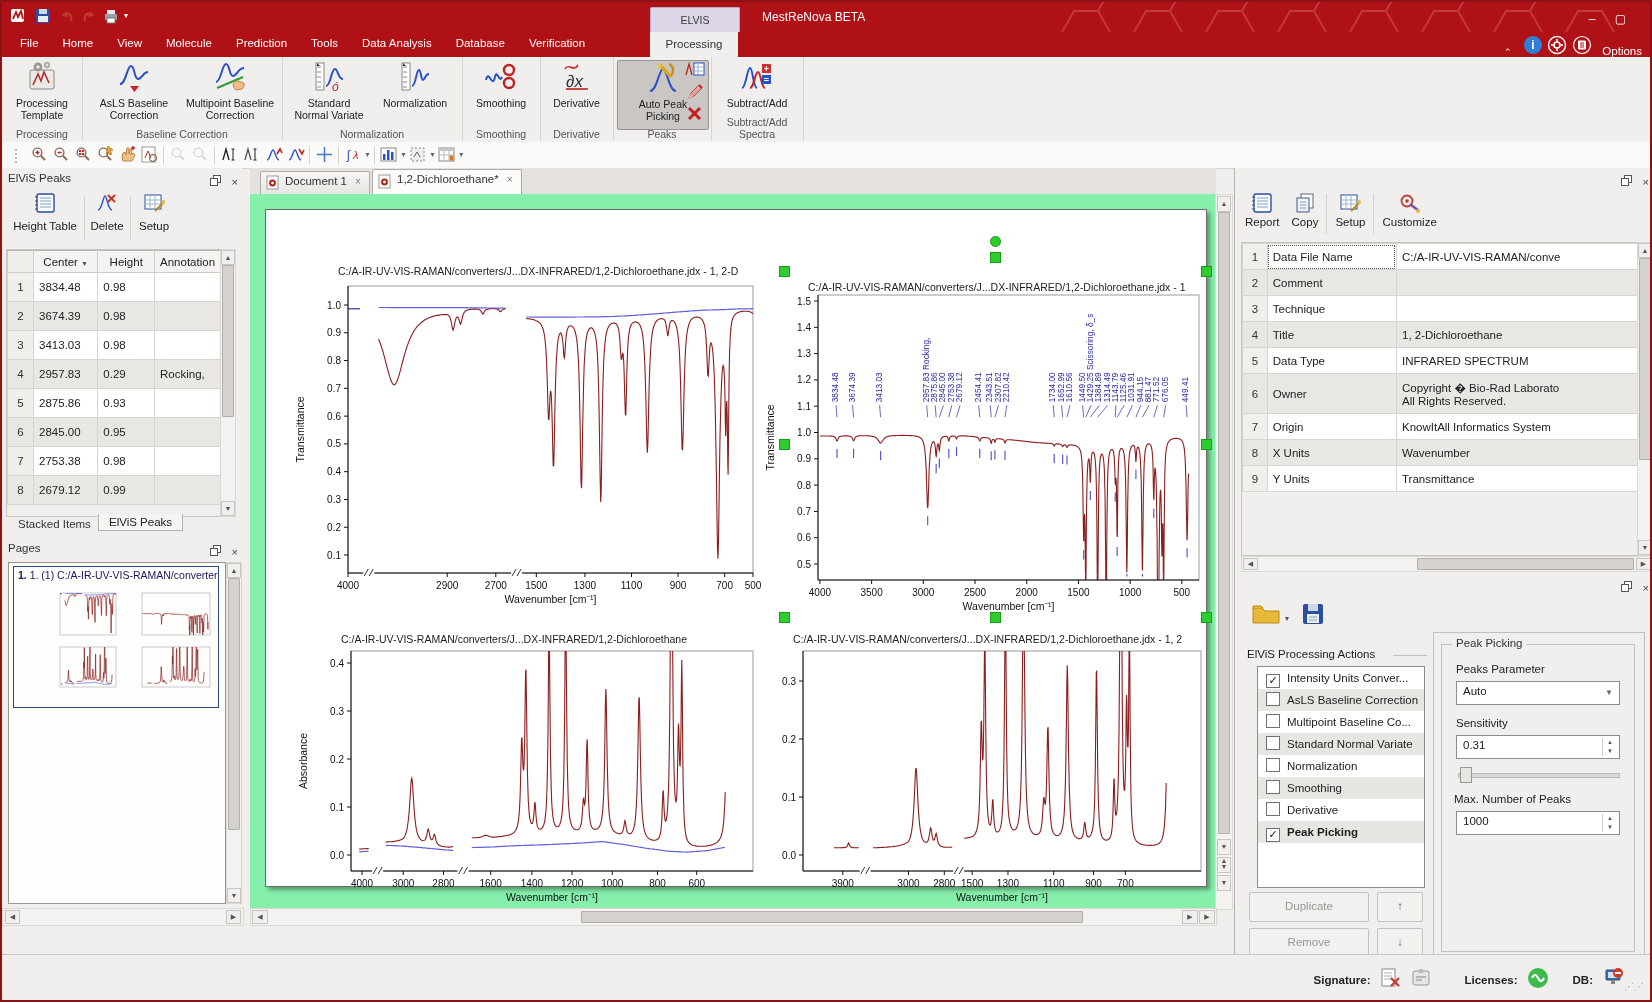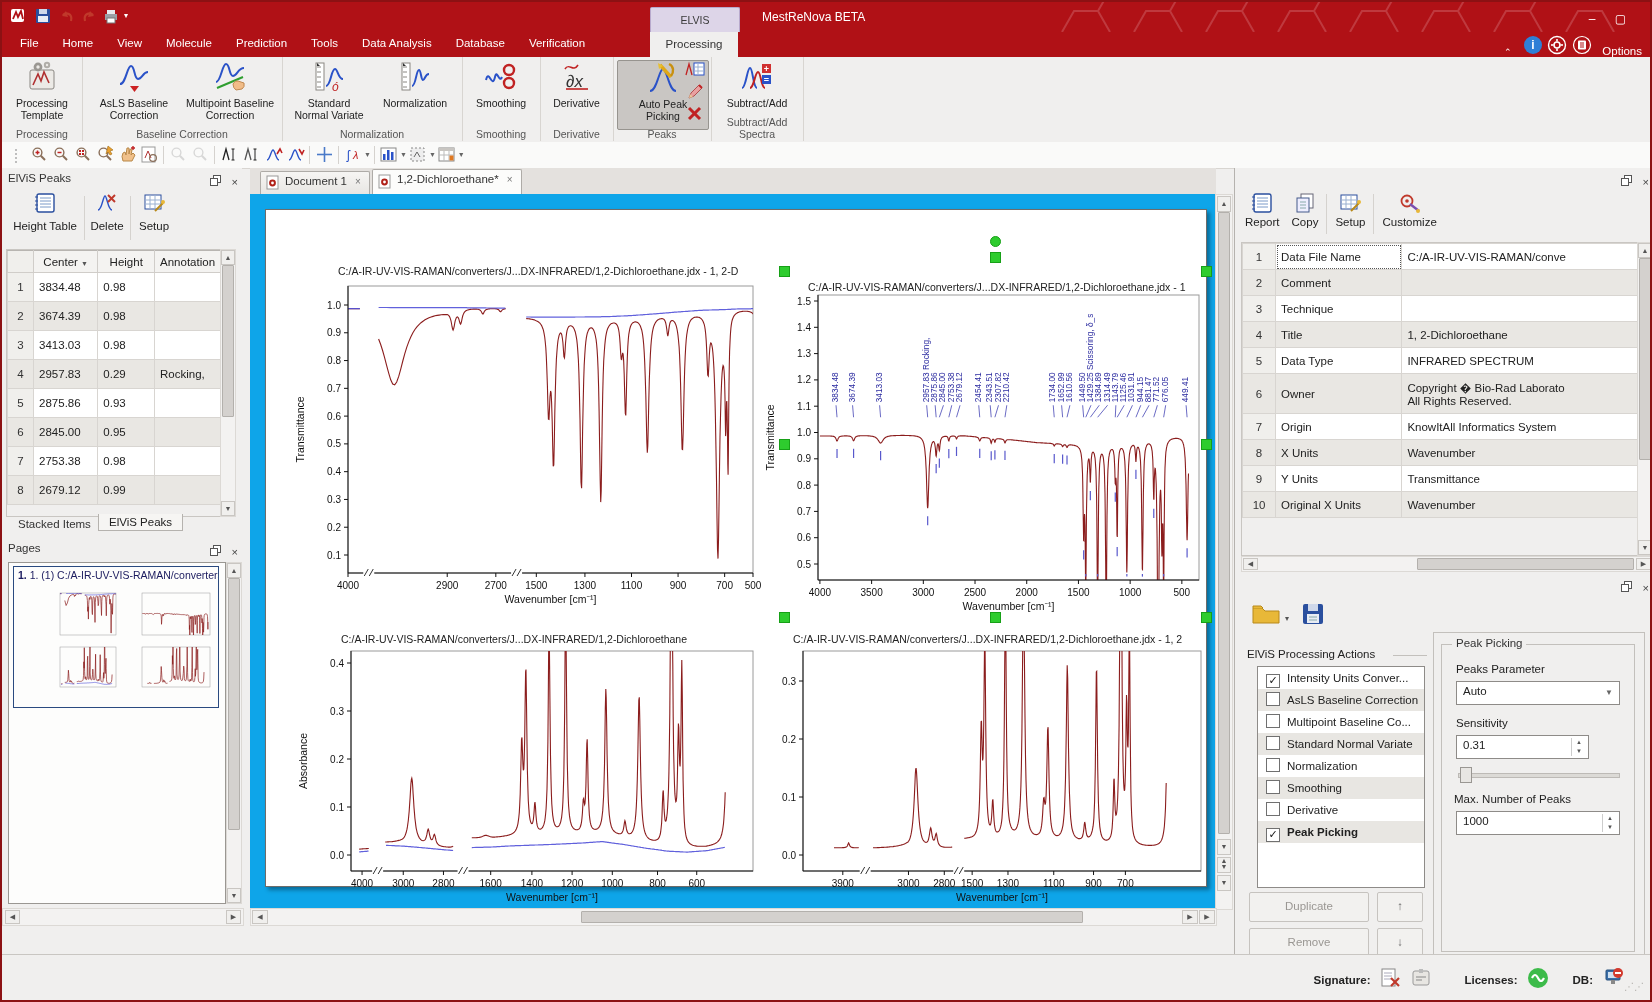--- a/index.html
+++ b/index.html
@@ -39,21 +39,21 @@
   
   .sb{background:#f3f2f1;border:1px solid #dcd9d5;}
   .sb .arr{position:absolute;background:#f0efed;border:1px solid #c9c6c2;color:#555;font-size:7px;text-align:center;line-height:13px;}
   .sb .thumb{position:absolute;background:#d4d1ce;border:1px solid #b3b0ac;border-radius:1px;}
   
   .doctab{position:absolute;border:1px solid #aeaba7;border-bottom:none;background:linear-gradient(#f6f5f3,#e8e6e3);
           font-size:11.5px;color:#333;padding:3px 8px 3px 24px;border-radius:2px 2px 0 0;}
   .doctab.active{background:#fcfcfb;}
   .doctab .x{color:#777;margin-left:8px;font-size:10px;}
   
-  #canvas{background:#0ea5e9;overflow:hidden;}
+  #canvas{background:#86efac;overflow:hidden;}
   #page{background:#fff;border:1px solid #6e6c6a;box-shadow:3px 3px 4px rgba(0,0,0,.35);}
   .chart{position:absolute;}
   .chart-title{position:absolute;font-size:10.5px;color:#222;white-space:nowrap;overflow:hidden;}
   svg text{font-family:"Liberation Sans",sans-serif;}
   .handle{position:absolute;width:9px;height:9px;background:#2ecc2e;border:1px solid #17a017;}
   .handle.circ{border-radius:50%;}
   
   .ptool-item{display:inline-block;text-align:center;font-size:11.5px;color:#222;margin:0 6px;vertical-align:top;}
   .groupbox{position:absolute;border:1px solid #c3c0bc;}
   .groupbox .legend{position:absolute;top:-8px;left:10px;background:#f0efee;padding:0 4px;font-size:11.5px;color:#333;}
@@ -1025,25 +1025,20 @@
             <tr style="height:26px" class="alt">
               <td class="idx">8</td>
               <td style="max-width:186px">X Units</td>
               <td style="max-width:180px;white-space:nowrap">Wavenumber</td>
             </tr>
             <tr style="height:26px" class="">
               <td class="idx">9</td>
               <td style="max-width:186px">Y Units</td>
               <td style="max-width:180px;white-space:nowrap">Transmittance</td>
             </tr>
-            <tr style="height:26px" class="alt">
-              <td class="idx">10</td>
-              <td style="max-width:186px">Original X Units</td>
-              <td style="max-width:180px;white-space:nowrap">Wavenumber</td>
-            </tr>
           </tbody>
         </table>
       </div>
     <div class="abs sb" style="left:402px;top:74px;width:14px;height:312px">
       <div class="arr" style="left:0;top:0;width:12px;height:13px">▲</div>
       <div class="thumb" style="left:1px;top:15px;width:10px;height:200px"></div>
       <div class="arr" style="left:0;bottom:0;width:12px;height:13px">▼</div>
     </div>
     <div class="abs sb" style="left:6px;top:388px;width:410px;height:14px">
       <div class="arr" style="left:1px;top:1px;width:13px;height:10px;line-height:10px">◀</div>
@@ -1092,21 +1087,21 @@
 
     <div class="groupbox" style="left:198px;top:58px;width:210px;height:326px"></div>
     <div class="groupbox" style="left:206px;top:70px;width:192px;height:306px;background:#f0efee">
       <span class="legend">Peak Picking</span>
       <div class="abs lab11" style="left:14px;top:18px">Peaks Parameter</div>
       <div class="field" style="left:14px;top:36px;width:164px;height:24px">
         <span>Auto</span>
         <span class="abs" style="right:6px;top:6px;font-size:8px;color:#666">▼</span>
       </div>
       <div class="abs lab11" style="left:14px;top:72px">Sensitivity</div>
-      <div class="field" style="left:14px;top:90px;width:133px;height:24px">
+      <div class="field" style="left:14px;top:90px;width:164px;height:24px">
         <span>0.31</span>
         <span class="spin">▲<br>▼</span>
       </div>
       <div class="abs" style="left:16px;top:128px;width:160px;height:3px;background:#dcdad6;border:1px solid #bdbab6"></div>
       <div class="abs" style="left:18px;top:122px;width:10px;height:14px;background:#e8e6e3;border:1px solid #9a9793"></div>
       <div class="abs lab11" style="left:12px;top:148px">Max. Number of Peaks</div>
       <div class="field" style="left:14px;top:166px;width:164px;height:24px">
         <span>1000</span>
         <span class="spin">▲<br>▼</span>
       </div>

